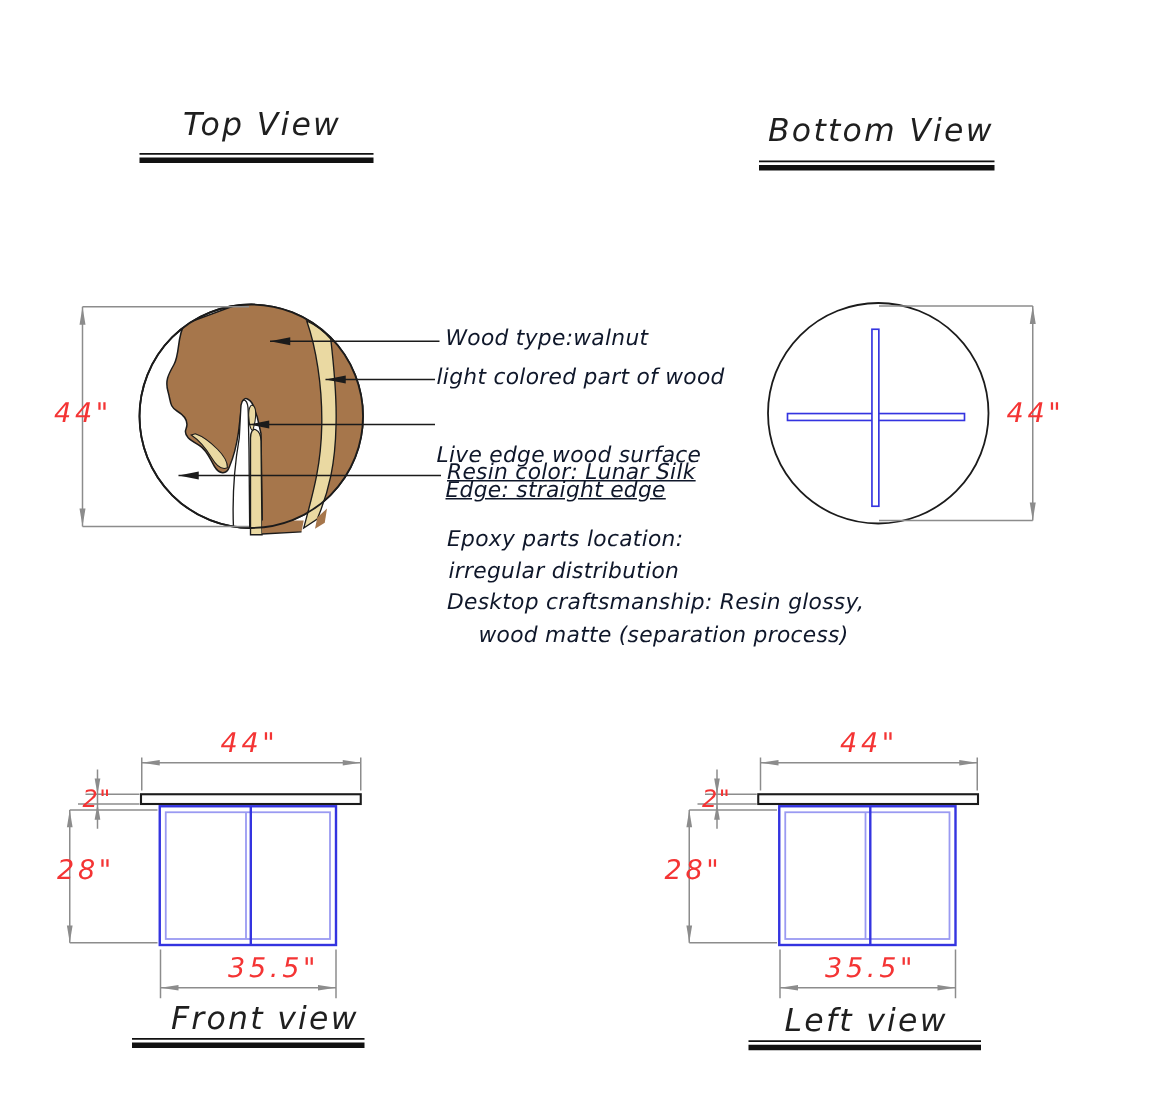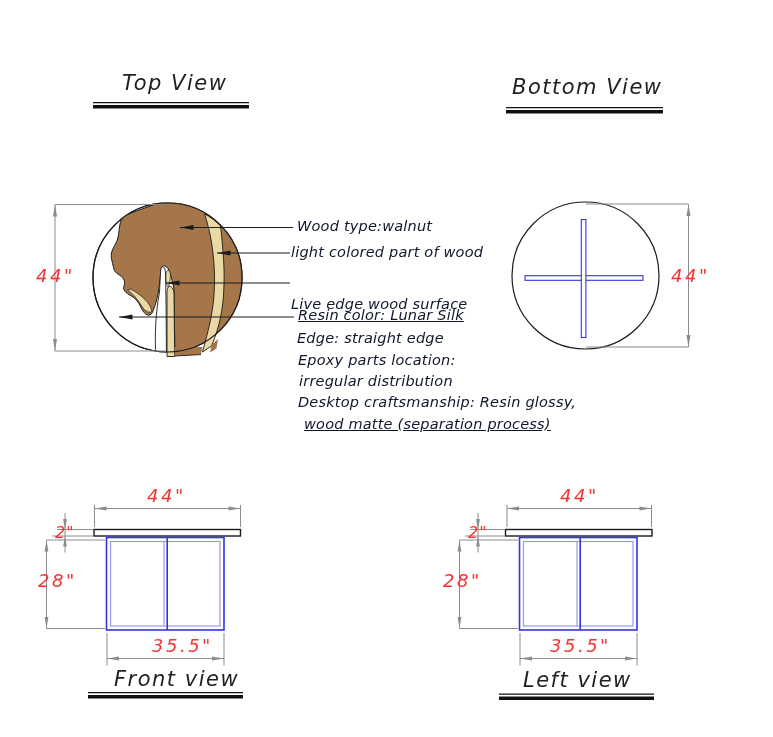--- a/index.html
+++ b/index.html
@@ -158,25 +158,25 @@
 
 <div class="txt title" style="left:122px;top:72px;">Top View</div>
 <div class="txt title" style="left:512px;top:76px;">Bottom View</div>
 <div class="txt title" style="left:114px;top:668px;">Front view</div>
 <div class="txt title" style="left:523px;top:669px;">Left view</div>
 
 <div class="txt anno" style="left:297px;top:219px;">Wood type:walnut</div>
 <div class="txt anno" style="left:291px;top:245px;">light colored part of wood</div>
 <div class="txt anno" style="left:291px;top:273px;margin-top:24px;">Live edge wood surface</div>
 <div class="txt anno" style="left:298px;top:308px;text-decoration:underline;">Resin color: Lunar Silk</div>
-<div class="txt anno" style="left:297px;top:331px;">Edge: straight edge</div>
+<div class="txt anno" style="left:297px;top:320px;text-decoration:underline;">Edge: straight edge</div>
 <div class="txt anno" style="left:299px;top:374px;">irregular distribution</div>
 <div class="txt anno" style="left:298px;top:353px;">Epoxy parts location:</div>
 <div class="txt anno" style="left:298px;top:395px;">Desktop craftsmanship: Resin glossy,</div>
-<div class="txt anno" style="left:304px;top:417px;text-decoration:underline;">wood matte (separation process)</div>
+<div class="txt anno" style="left:319px;top:417px;">wood matte (separation process)</div>
 
 <div class="txt dim" style="left:36px;top:266px;">44"</div>
 <div class="txt dim" style="left:671px;top:266px;">44"</div>
 
 <div class="txt dim" style="left:147px;top:486px;">44"</div>
 <div class="txt dim small" style="left:55px;top:524px;">2"</div>
 <div class="txt dim" style="left:38px;top:571px;">28"</div>
 <div class="txt dim" style="left:152px;top:636px;">35.5"</div>
 
 <div class="txt dim" style="left:560px;top:486px;">44"</div>

